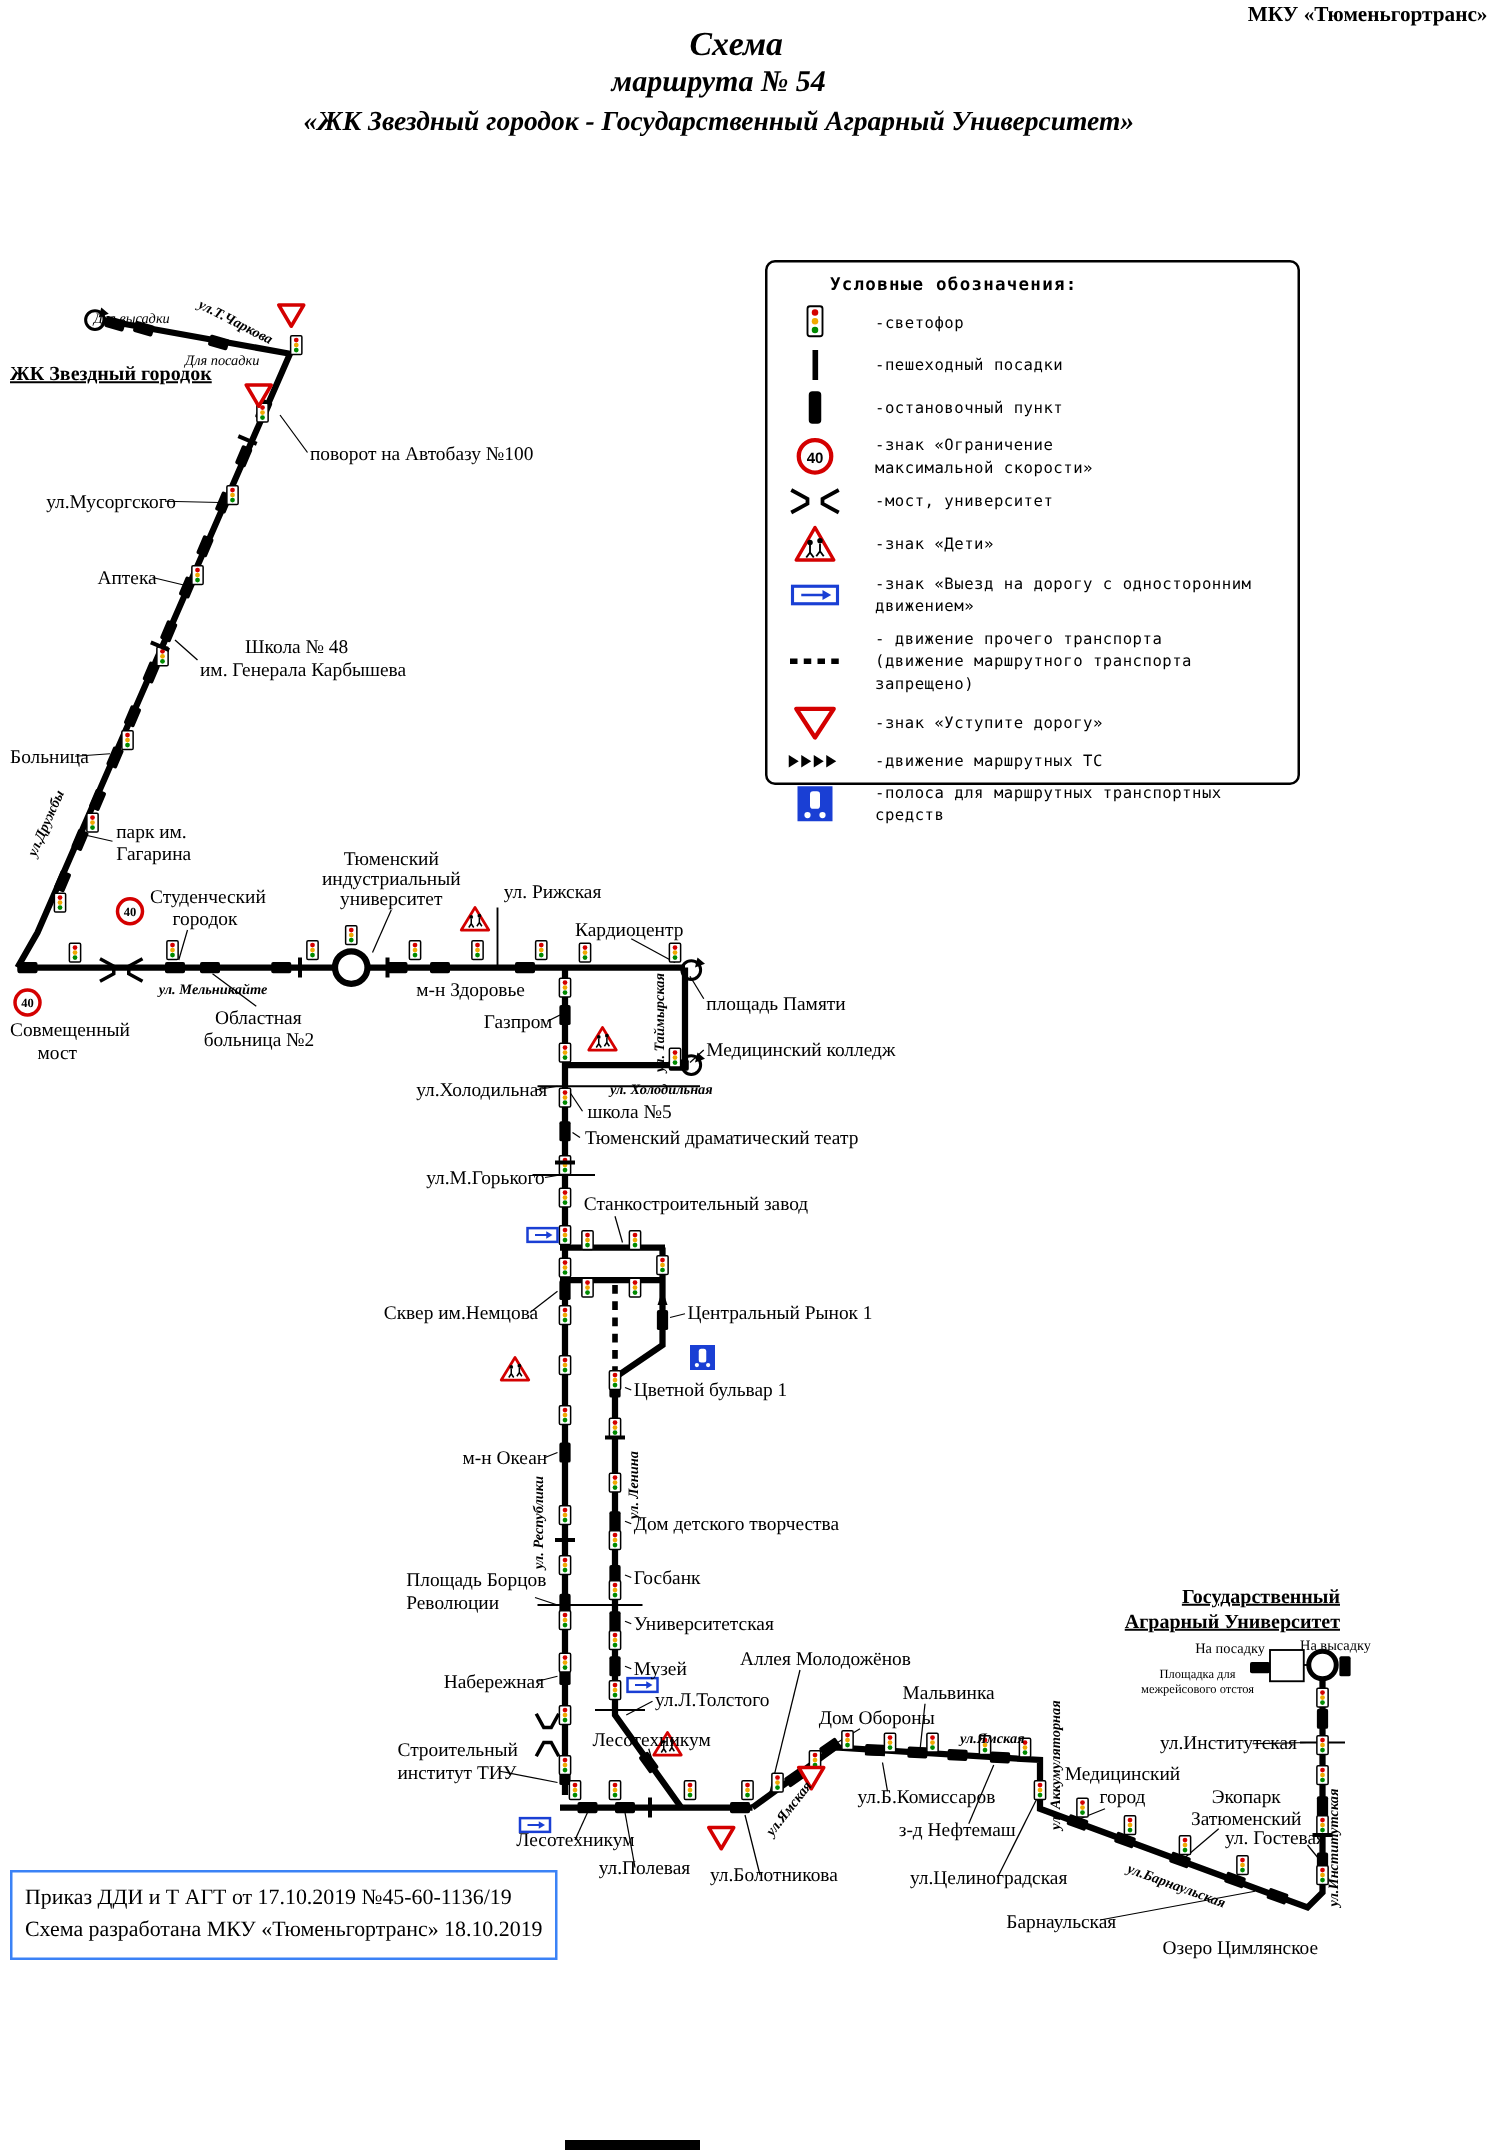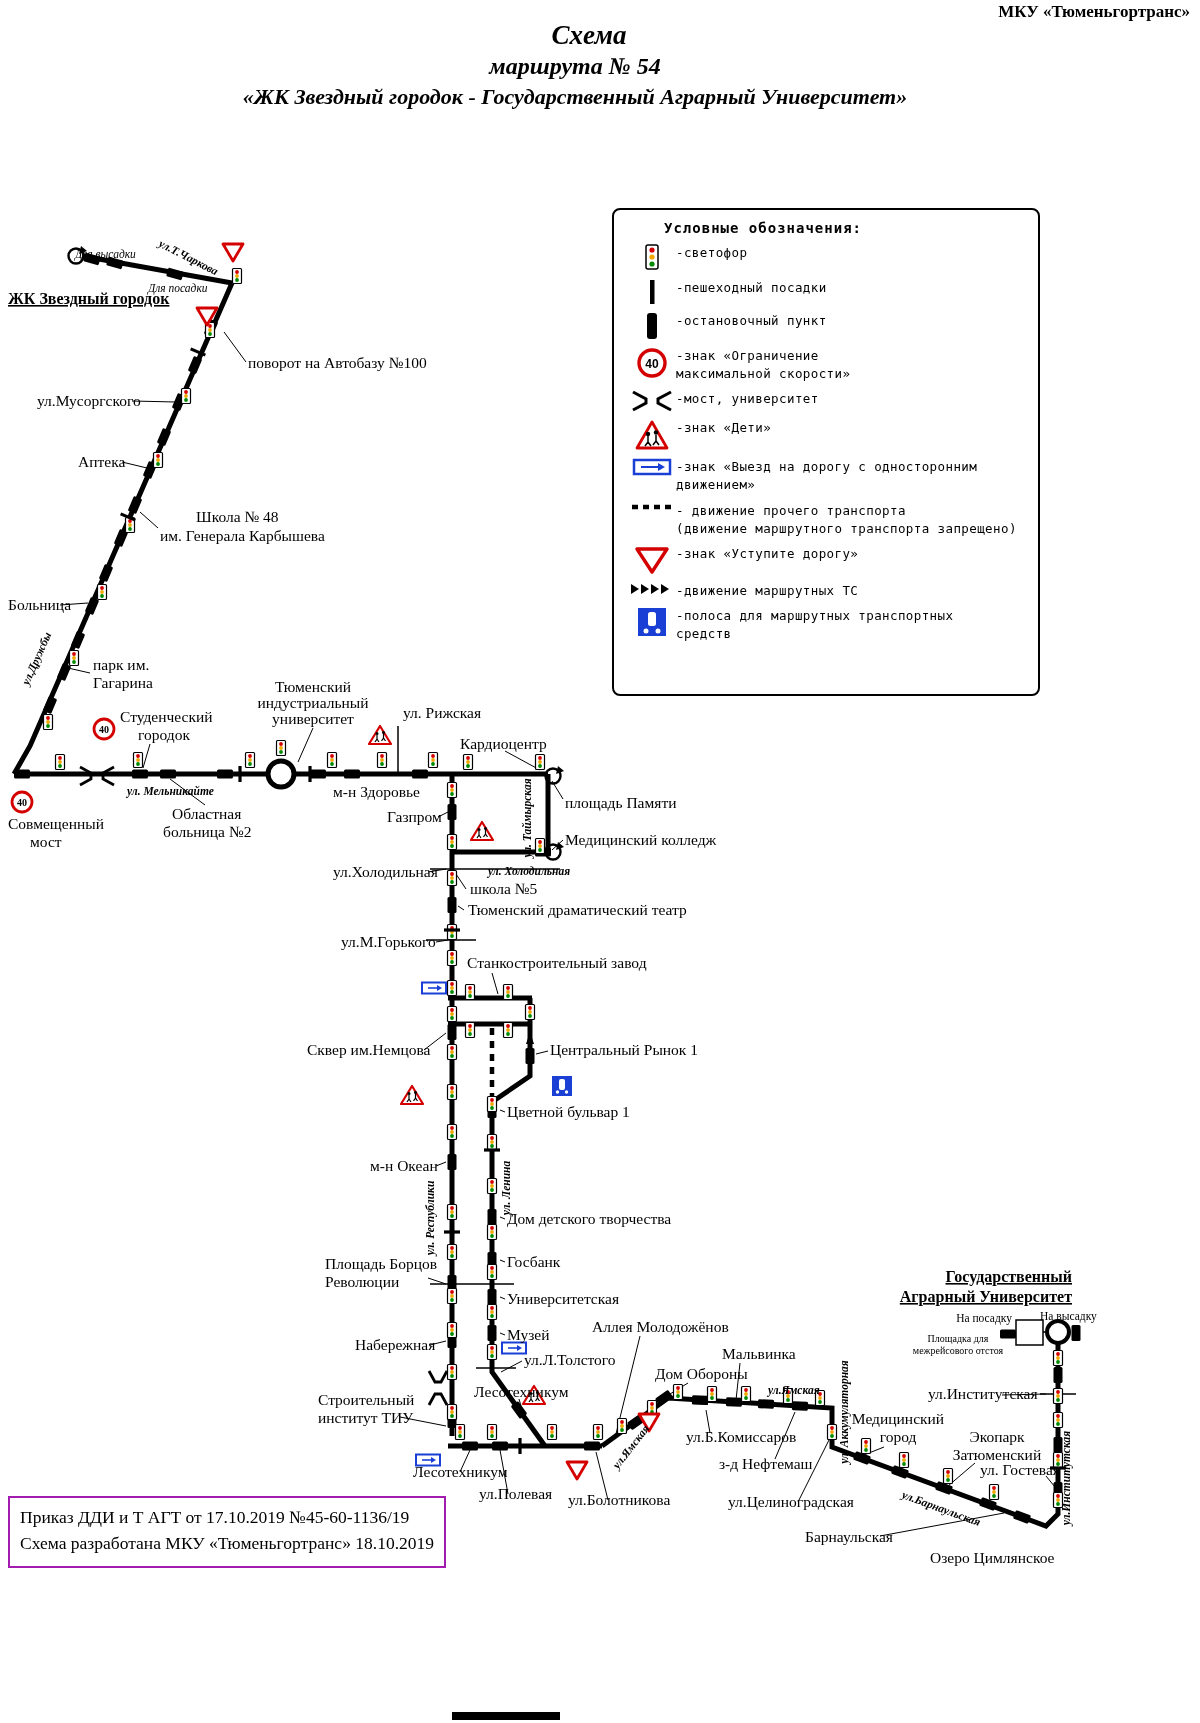--- a/index.html
+++ b/index.html
@@ -4,29 +4,29 @@
 <style>
   html,body{margin:0;padding:0;background:#fff;}
   body{width:1200px;height:1723px;position:relative;overflow:hidden;
        font-family:"Liberation Serif",serif;color:#000;}
   .org-header{position:absolute;top:2px;right:10px;font-weight:bold;font-size:17px;}
   .titles{position:absolute;top:20px;left:0;width:1150px;text-align:center;
           font-weight:bold;font-style:italic;}
   .titles .t1{font-size:27px;line-height:31px;margin-left:28px;}
   .titles .t2{font-size:24px;line-height:31px;}
   .titles .t3{font-size:22px;line-height:30px;}
-  .legend{position:absolute;left:612px;top:208px;width:428px;height:488px;
+  .legend{position:absolute;left:612px;top:208px;width:428px;height:420px;
           border:2px solid #000;border-radius:8px;background:#fff;box-sizing:border-box;
           padding:8px 12px 6px 14px;font-family:"DejaVu Sans Mono",monospace;font-size:12.5px;}
   .legend-title{font-weight:bold;font-size:14px;letter-spacing:1px;margin:2px 0 8px 36px;}
-  .legend-row{display:flex;align-items:flex-start;margin-bottom:7px;}
+  .legend-row{display:flex;align-items:center;margin-bottom:7px;gap:24px;}
   .legend-ic{width:48px;min-width:48px;display:flex;justify-content:center;align-items:center;}
   .legend-text{line-height:1.45;letter-spacing:.4px;}
   .legend-text span{display:block;}
-  .footer-box{position:absolute;left:8px;top:1496px;width:438px;border:2px solid #a21caf;
+  .footer-box{position:absolute;left:8px;top:1496px;width:438px;border:2px solid #3b82f6;
               background:#fff;box-sizing:border-box;padding:6px 10px 9px;font-size:17.5px;line-height:1.5;}
   svg.map{position:absolute;left:0;top:0;}
   svg text{font-family:"Liberation Serif",serif;fill:#000;}
   .t-lbl{font-size:15.5px;}
   .t-sm{font-size:11.5px;}
   .t-smit{font-size:11.5px;font-style:italic;}
   .t-smbi{font-size:11.5px;font-style:italic;font-weight:bold;}
   .t-xs{font-size:10px;}
   .t-bu{font-size:16px;font-weight:bold;text-decoration:underline;}
 </style>

